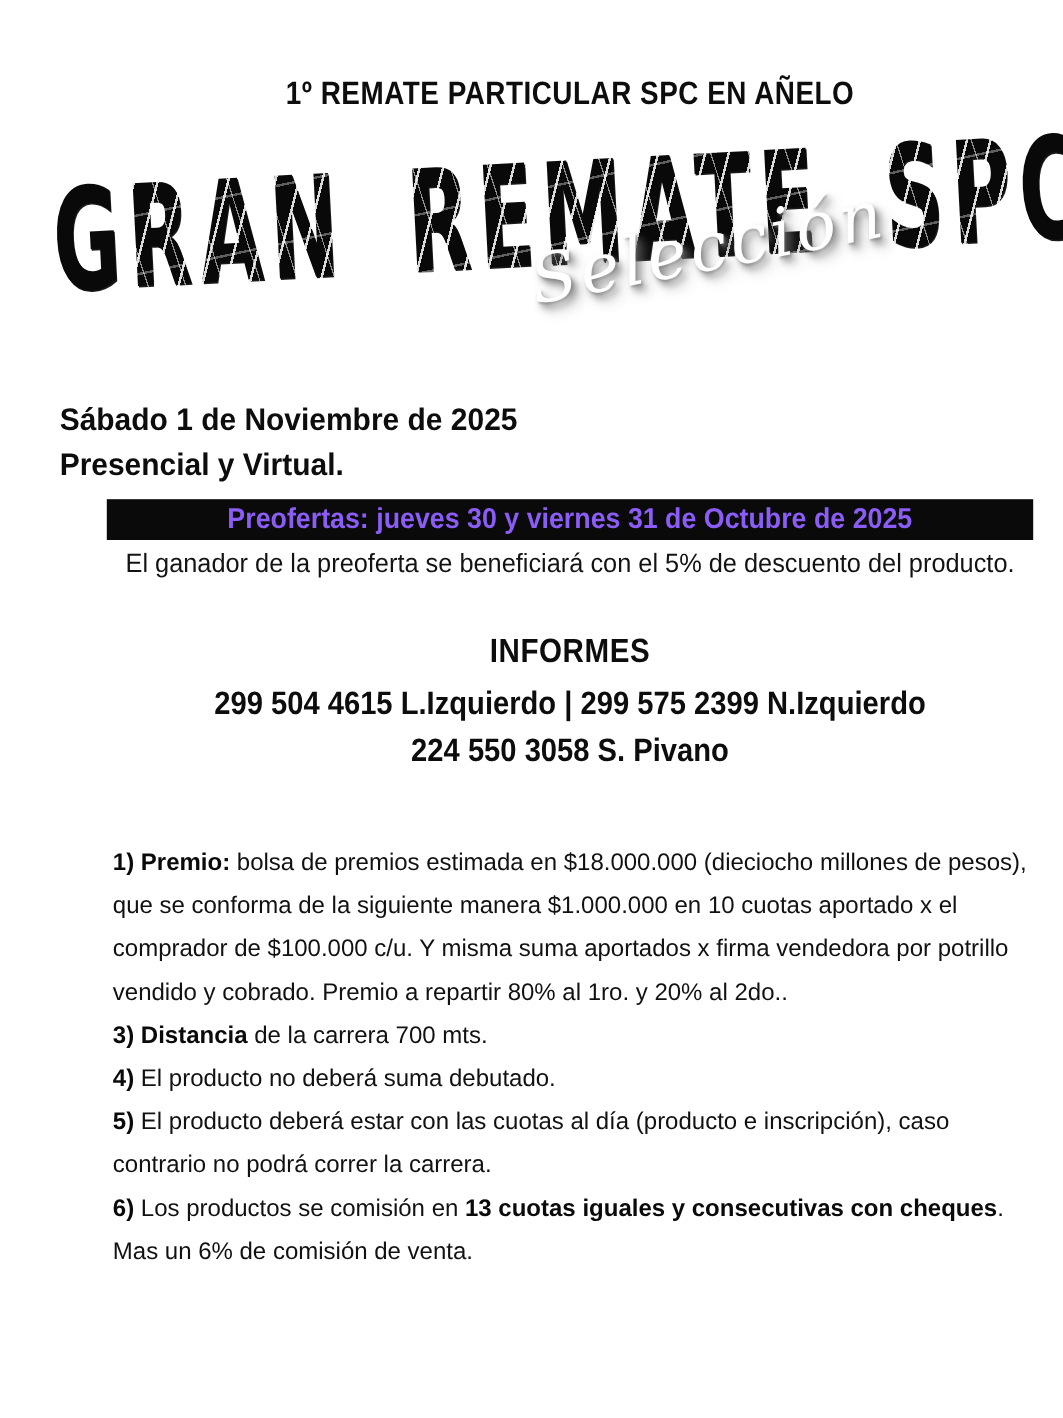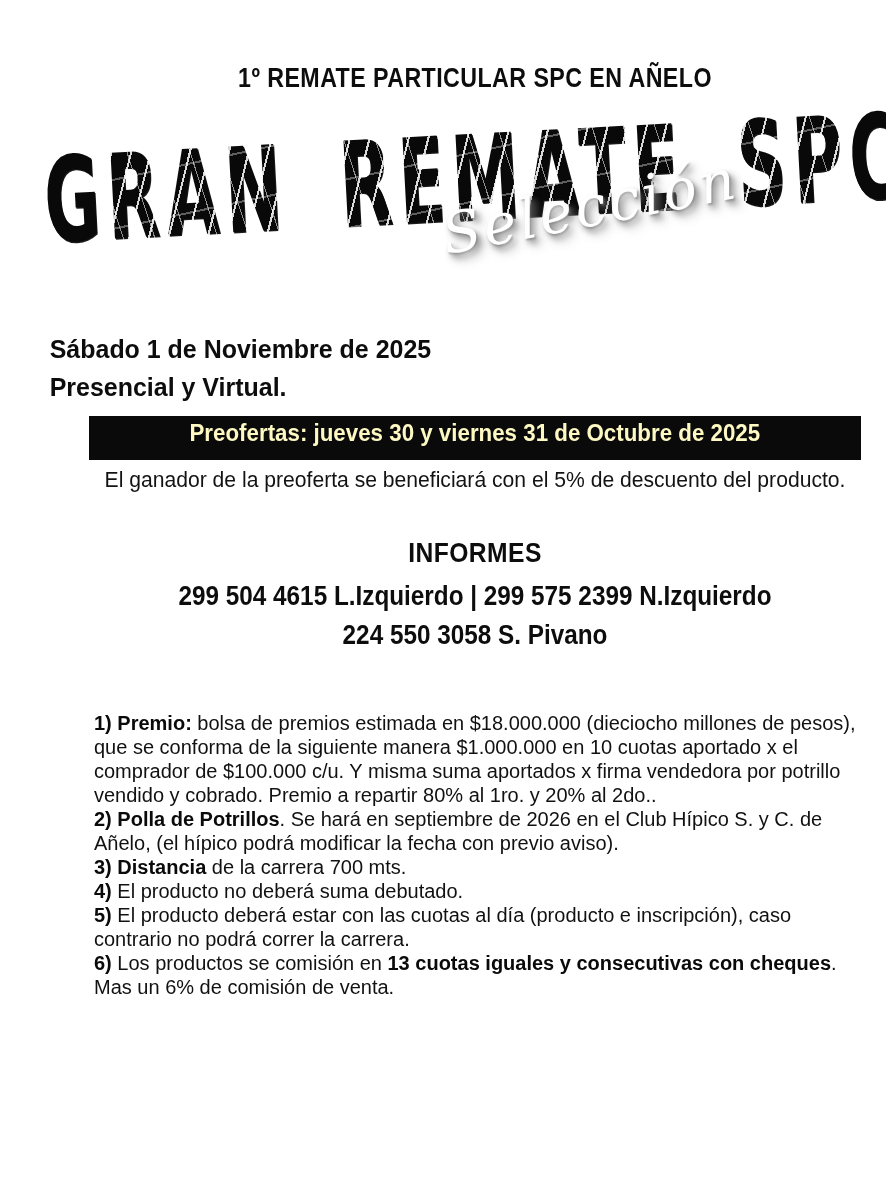--- a/index.html
+++ b/index.html
@@ -92,23 +92,23 @@
     font-size: 26px;
     line-height: 38px;
     transform: scaleX(0.96);
     transform-origin: 50% 50%;
     white-space: nowrap;
   }
 
   
   .preoffer-bar {
     margin: 10px 57px 0 57px;
-    height: 44px;
+    height: 34px;
     background: #0a0a0a;
-    color: #fef9c3;
+    color: #8b5cf6;
     text-align: center;
     font-size: 24px;
     line-height: 34px;
     font-weight: bold;
     transform-origin: 50% 50%;
   }
   .preoffer-bar-text {
     display: inline-block;
     transform: scaleX(0.93);
     transform-origin: 50% 50%;
@@ -146,21 +146,21 @@
     transform: scaleX(0.9);
     transform-origin: 50% 50%;
     white-space: nowrap;
   }
   .contacts p:first-of-type { margin-top: 7px; }
 
   
   .terms {
     margin: 56px 60px 0 62px;
     font-size: 20px;
-    line-height: 24px;
+    line-height: 36px;
     color: #111111;
     text-align: left;
   }
   .terms p { margin: 0; }
   .terms b { font-weight: bold; color: #0a0a0a; }
 </style>
 </head>
 <body>
 
 <div class="page">
@@ -185,20 +185,19 @@
   <p class="preoffer-note">El ganador de la preoferta se beneficiará con el 5% de descuento del producto.</p>
 
   <div class="contacts">
     <h2>INFORMES</h2>
     <p>299 504 4615 L.Izquierdo | 299 575 2399 N.Izquierdo</p>
     <p>224 550 3058 S. Pivano</p>
   </div>
 
   <div class="terms">
     <p><b>1) Premio:</b><span> bolsa de premios estimada en $18.000.000 (dieciocho millones de pesos), que se conforma de la siguiente manera $1.000.000 en 10 cuotas aportado x el comprador de $100.000 c/u. Y misma suma aportados x firma vendedora por potrillo vendido y cobrado. Premio a repartir 80% al 1ro. y 20% al 2do..</span></p>
-    <p><b>2) Polla de Potrillos</b><span>. Se hará en septiembre de 2026 en el Club Hípico S. y C. de Añelo, (el hípico podrá modificar la fecha con previo aviso).</span></p>
     <p><b>3) Distancia</b><span> de la carrera 700 mts.</span></p>
     <p><b>4)</b><span> El producto no deberá suma debutado.</span></p>
     <p><b>5)</b><span> El producto deberá estar con las cuotas al día (producto e inscripción), caso contrario no podrá correr la carrera.</span></p>
     <p><b>6)</b><span> Los productos se comisión en </span><b>13 cuotas iguales y consecutivas con cheques</b><span>. Mas un 6% de comisión de venta.</span></p>
   </div>
 
 </div>
 
 </body></html>

